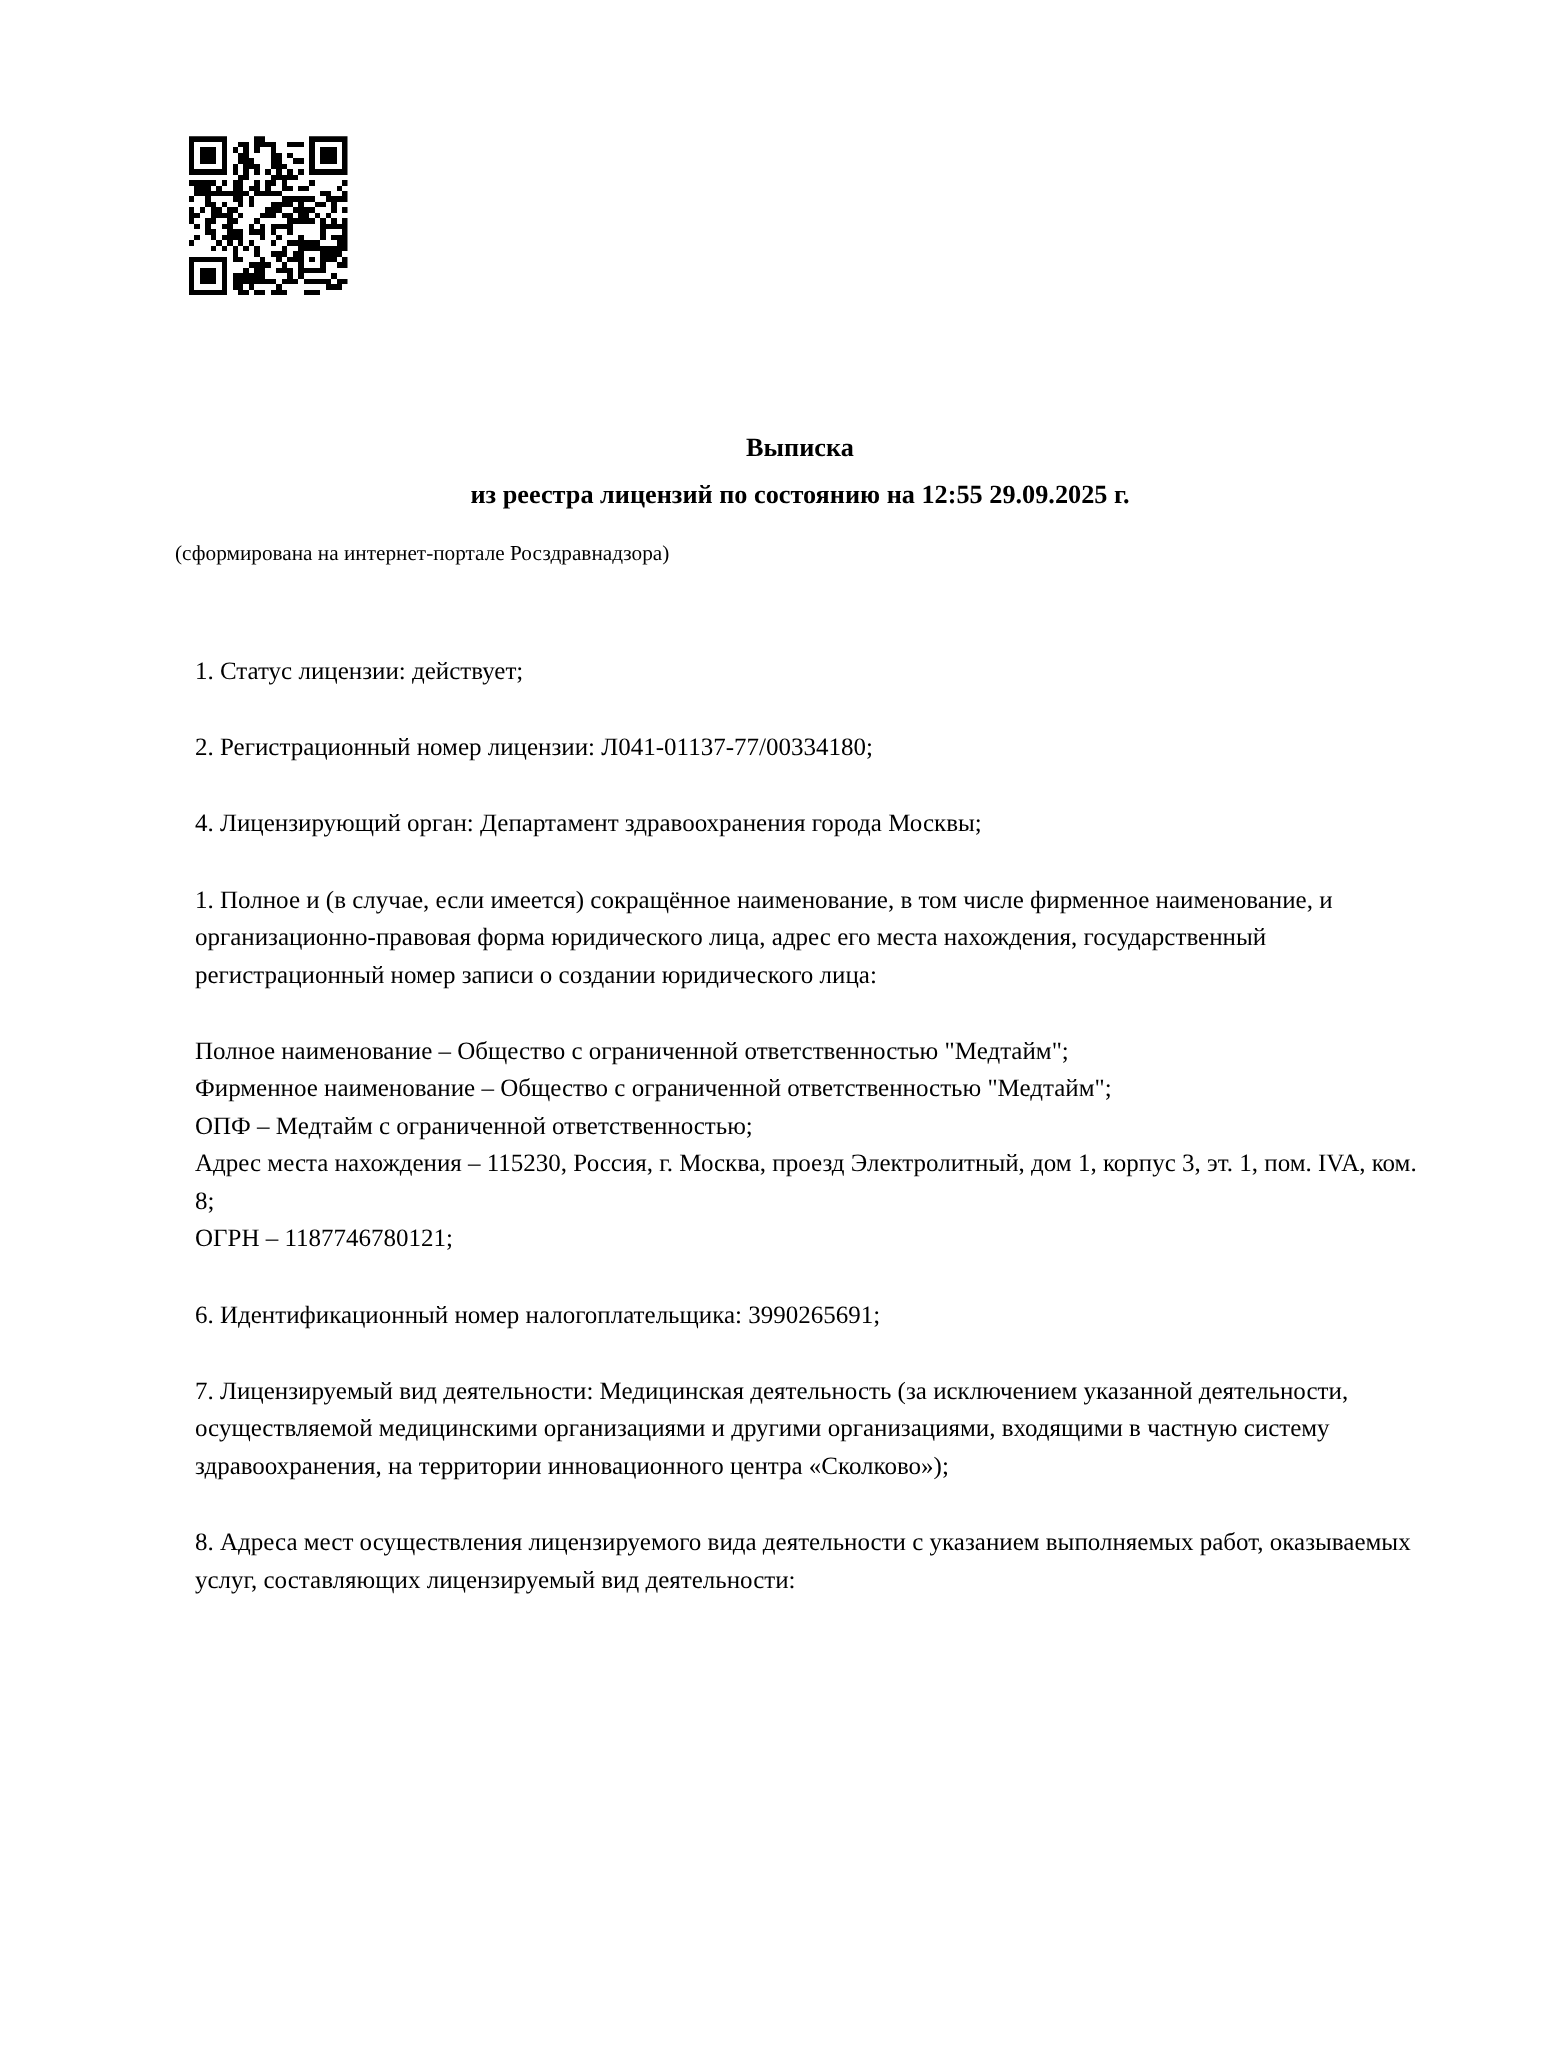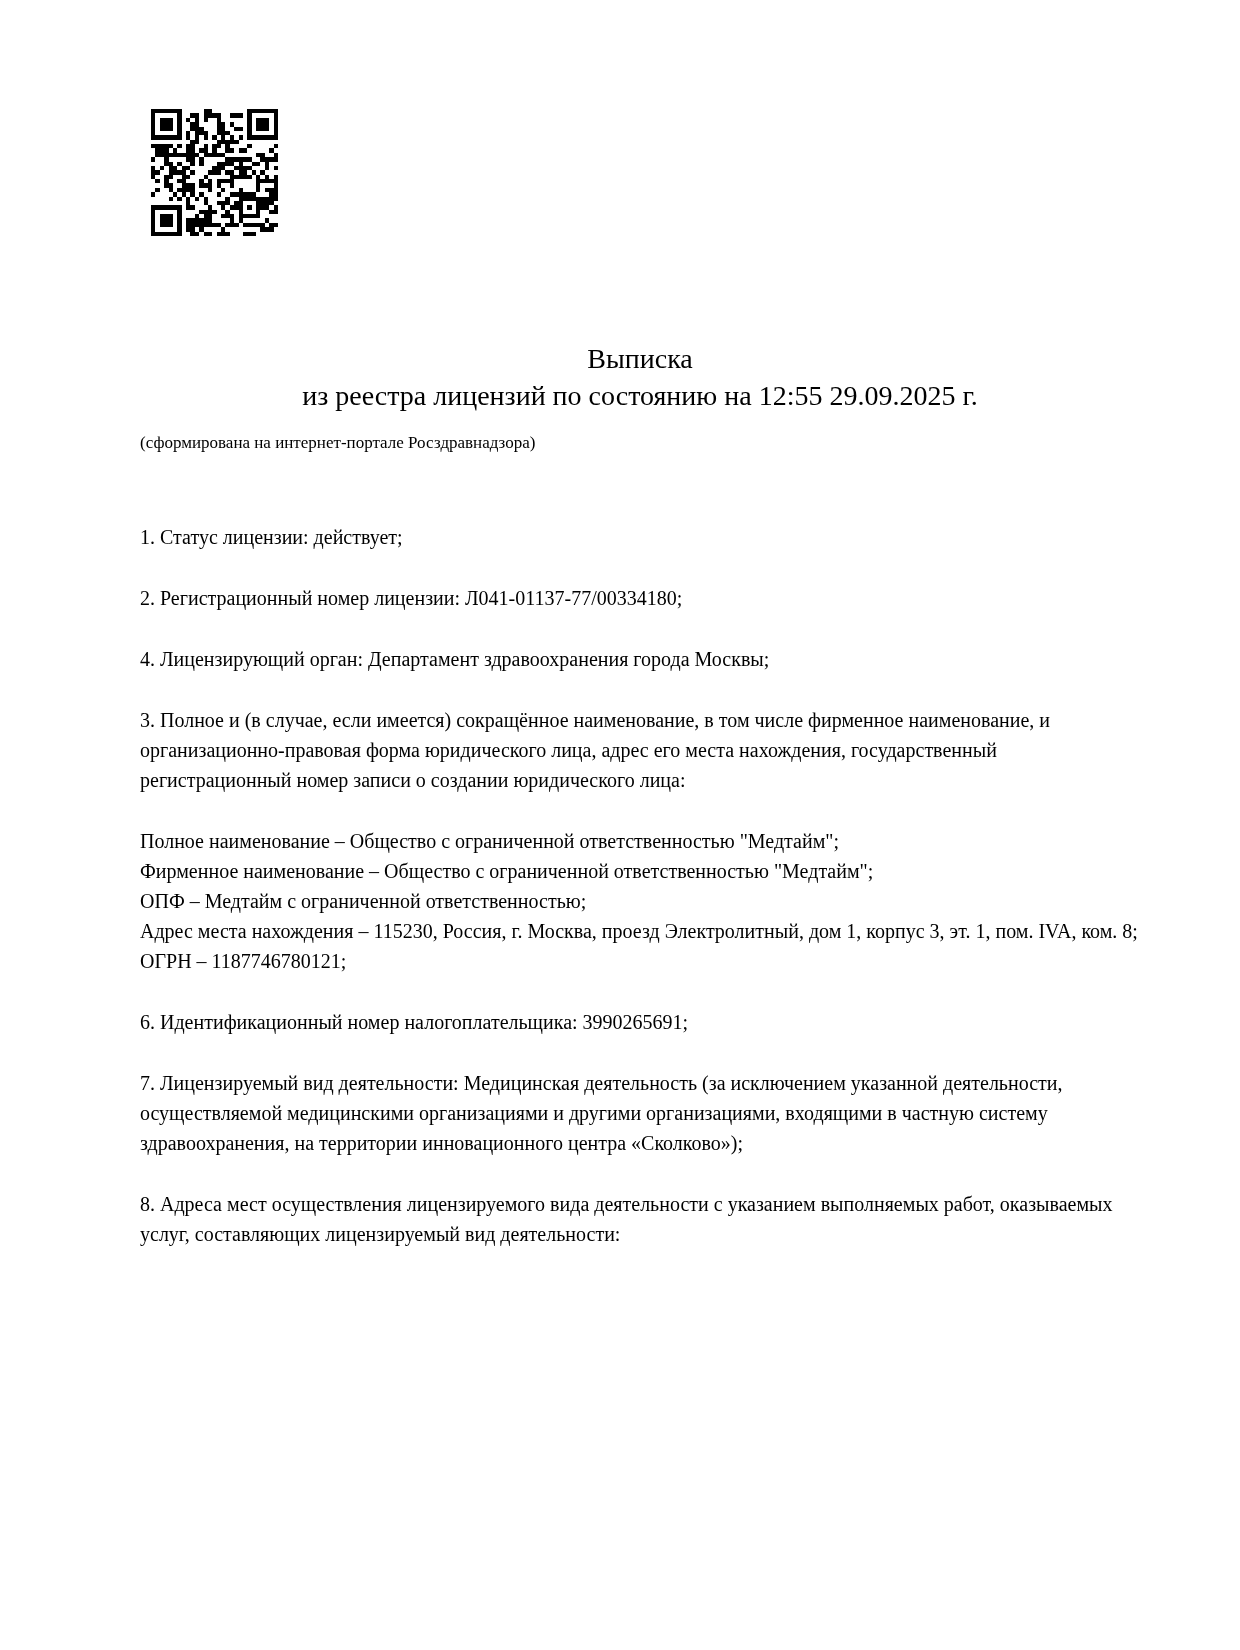--- a/index.html
+++ b/index.html
@@ -23,37 +23,37 @@
   }
   .qr-wrap {
     margin: 109px 0 0 11px;
     width: 127px;
     height: 127px;
   }
   .qr-wrap svg { display: block; }
   .doc-title {
     margin: 104px 0 0 0;
     text-align: center;
-    font-size: 28px;
+    font-size: 21px;
     line-height: 37px;
-    font-weight: normal;
+    font-weight: bold;
   }
   .doc-title .t-line { display: block; }
   .doc-subtitle {
     margin-top: 18px;
     font-size: 17px;
     line-height: 22px;
   }
   .content {
     margin-top: 68px;
     font-size: 20px;
     line-height: 30px;
   }
   .para {
-    margin: 0 0 31px 0;
+    margin: 0 0 31px 16px;
     padding: 0;
   }
   .para .line { display: block; }
 </style>
 </head>
 <body>
 
 <div class="page">
 
   <div class="qr-wrap">
@@ -492,21 +492,21 @@
 
   <div class="content">
 
     <p class="para">1. Статус лицензии: действует;</p>
 
     <p class="para">2. Регистрационный номер лицензии: Л041-01137-77/00334180;</p>
 
 
     <p class="para">4. Лицензирующий орган: Департамент здравоохранения города Москвы;</p>
 
-    <p class="para">3. Полное и (в случае, если имеется) сокращённое наименование, в том числе фирменное наименование, и организационно-правовая форма юридического лица, адрес его места нахождения, государственный регистрационный номер записи о создании юридического лица:</p>
+    <p class="para">1. Полное и (в случае, если имеется) сокращённое наименование, в том числе фирменное наименование, и организационно-правовая форма юридического лица, адрес его места нахождения, государственный регистрационный номер записи о создании юридического лица:</p>
 
     <p class="para">
       <span class="line">Полное наименование – Общество с ограниченной ответственностью "Медтайм";</span>
       <span class="line">Фирменное наименование – Общество с ограниченной ответственностью "Медтайм";</span>
       <span class="line">ОПФ – Медтайм с ограниченной ответственностью;</span>
       <span class="line">Адрес места нахождения – 115230, Россия, г. Москва, проезд Электролитный, дом 1, корпус 3, эт. 1, пом. IVA, ком. 8;</span>
       <span class="line">ОГРН – 1187746780121;</span>
     </p>
 
     <p class="para">6. Идентификационный номер налогоплательщика: 3990265691;</p>

